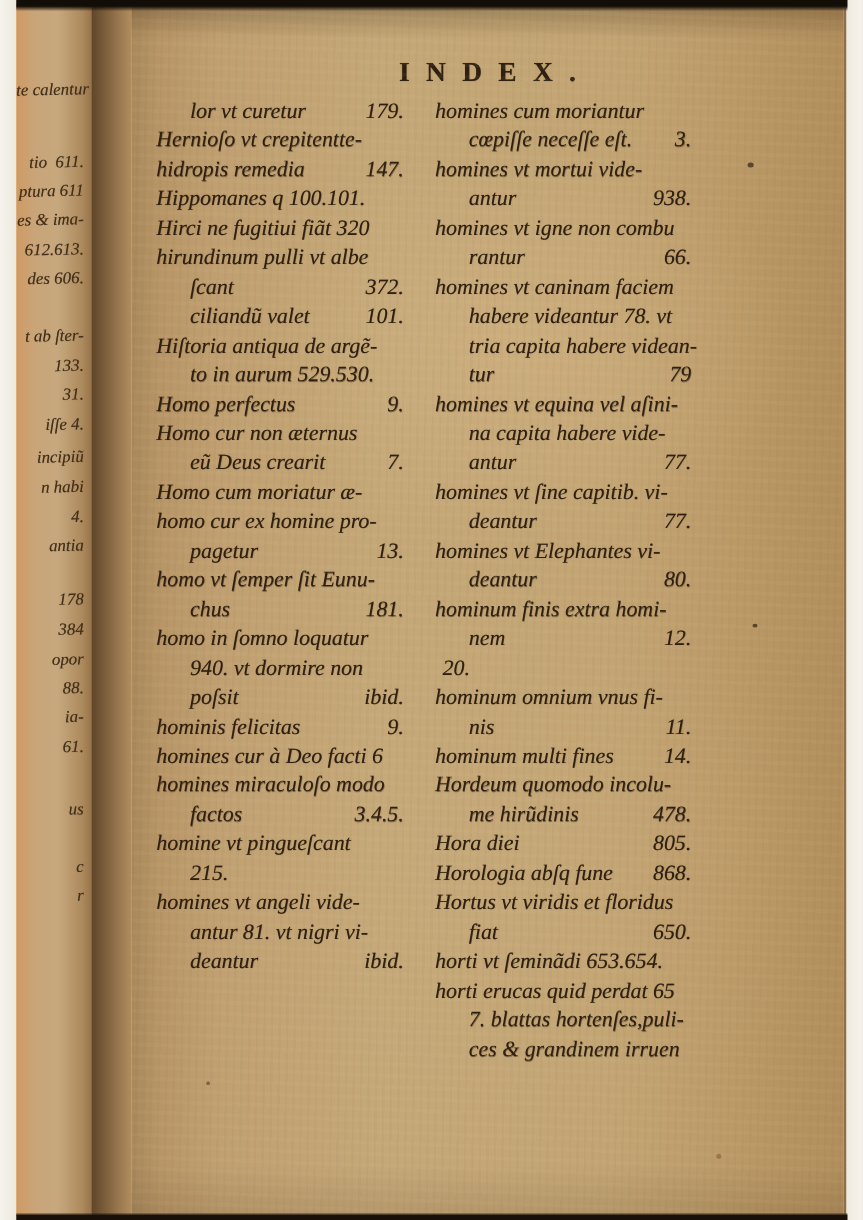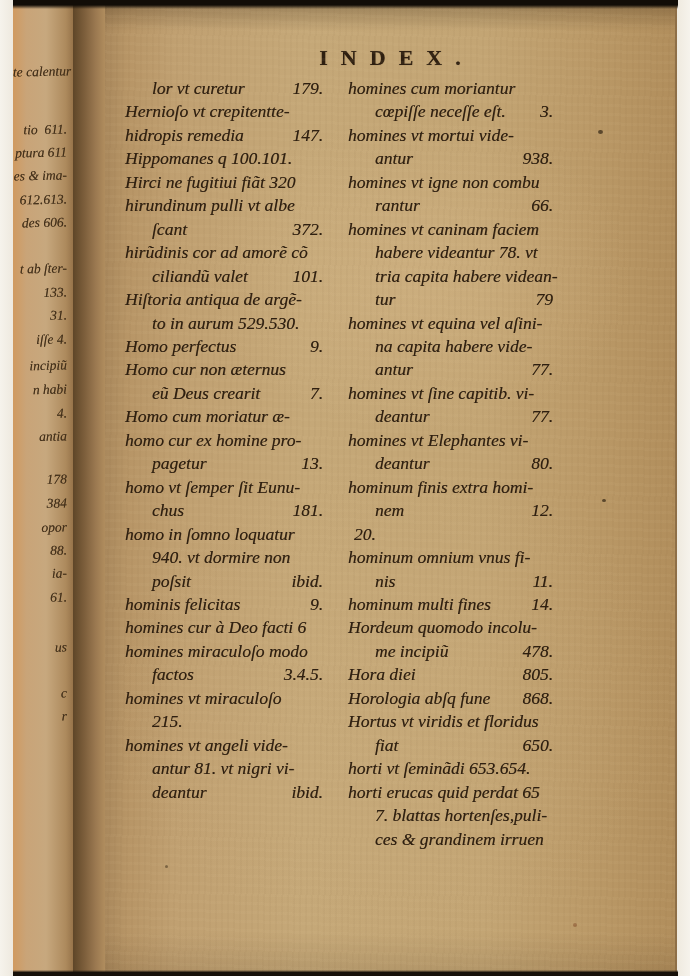--- a/index.html
+++ b/index.html
@@ -132,23 +132,20 @@
       <div class="ln">
         <span class="t">Hirci ne fugitiui fiãt 320</span>
       </div>
       <div class="ln">
         <span class="t">hirundinum pulli vt albe</span>
       </div>
       <div class="ln ind">
         <span class="t">ſcant</span>
         <span class="n">372.</span>
       </div>
-      <div class="ln">
-        <span class="t">hirũdinis cor ad amorẽ cõ</span>
-      </div>
       <div class="ln ind">
         <span class="t">ciliandũ valet</span>
         <span class="n">101.</span>
       </div>
       <div class="ln">
         <span class="t">Hiſtoria antiqua de argẽ-</span>
       </div>
       <div class="ln ind">
         <span class="t">to in aurum 529.530.</span>
       </div>
@@ -198,21 +195,21 @@
         <span class="t">homines cur à Deo facti 6</span>
       </div>
       <div class="ln">
         <span class="t">homines miraculoſo modo</span>
       </div>
       <div class="ln ind">
         <span class="t">factos</span>
         <span class="n">3.4.5.</span>
       </div>
       <div class="ln">
-        <span class="t">homines vt miraculoſo</span>
+        <span class="t">homine vt pingueſcant</span>
       </div>
       <div class="ln ind">
         <span class="t">215.</span>
       </div>
       <div class="ln">
         <span class="t">homines vt angeli vide-</span>
       </div>
       <div class="ln ind">
         <span class="t">antur 81. vt nigri vi-</span>
       </div>
@@ -298,21 +295,21 @@
         <span class="n">11.</span>
       </div>
       <div class="ln">
         <span class="t">hominum multi fines</span>
         <span class="n">14.</span>
       </div>
       <div class="ln">
         <span class="t">Hordeum quomodo incolu-</span>
       </div>
       <div class="ln ind">
-        <span class="t">me incipiũ</span>
+        <span class="t">me hirũdinis</span>
         <span class="n">478.</span>
       </div>
       <div class="ln">
         <span class="t">Hora diei</span>
         <span class="n">805.</span>
       </div>
       <div class="ln">
         <span class="t">Horologia abſq fune</span>
         <span class="n">868.</span>
       </div>

